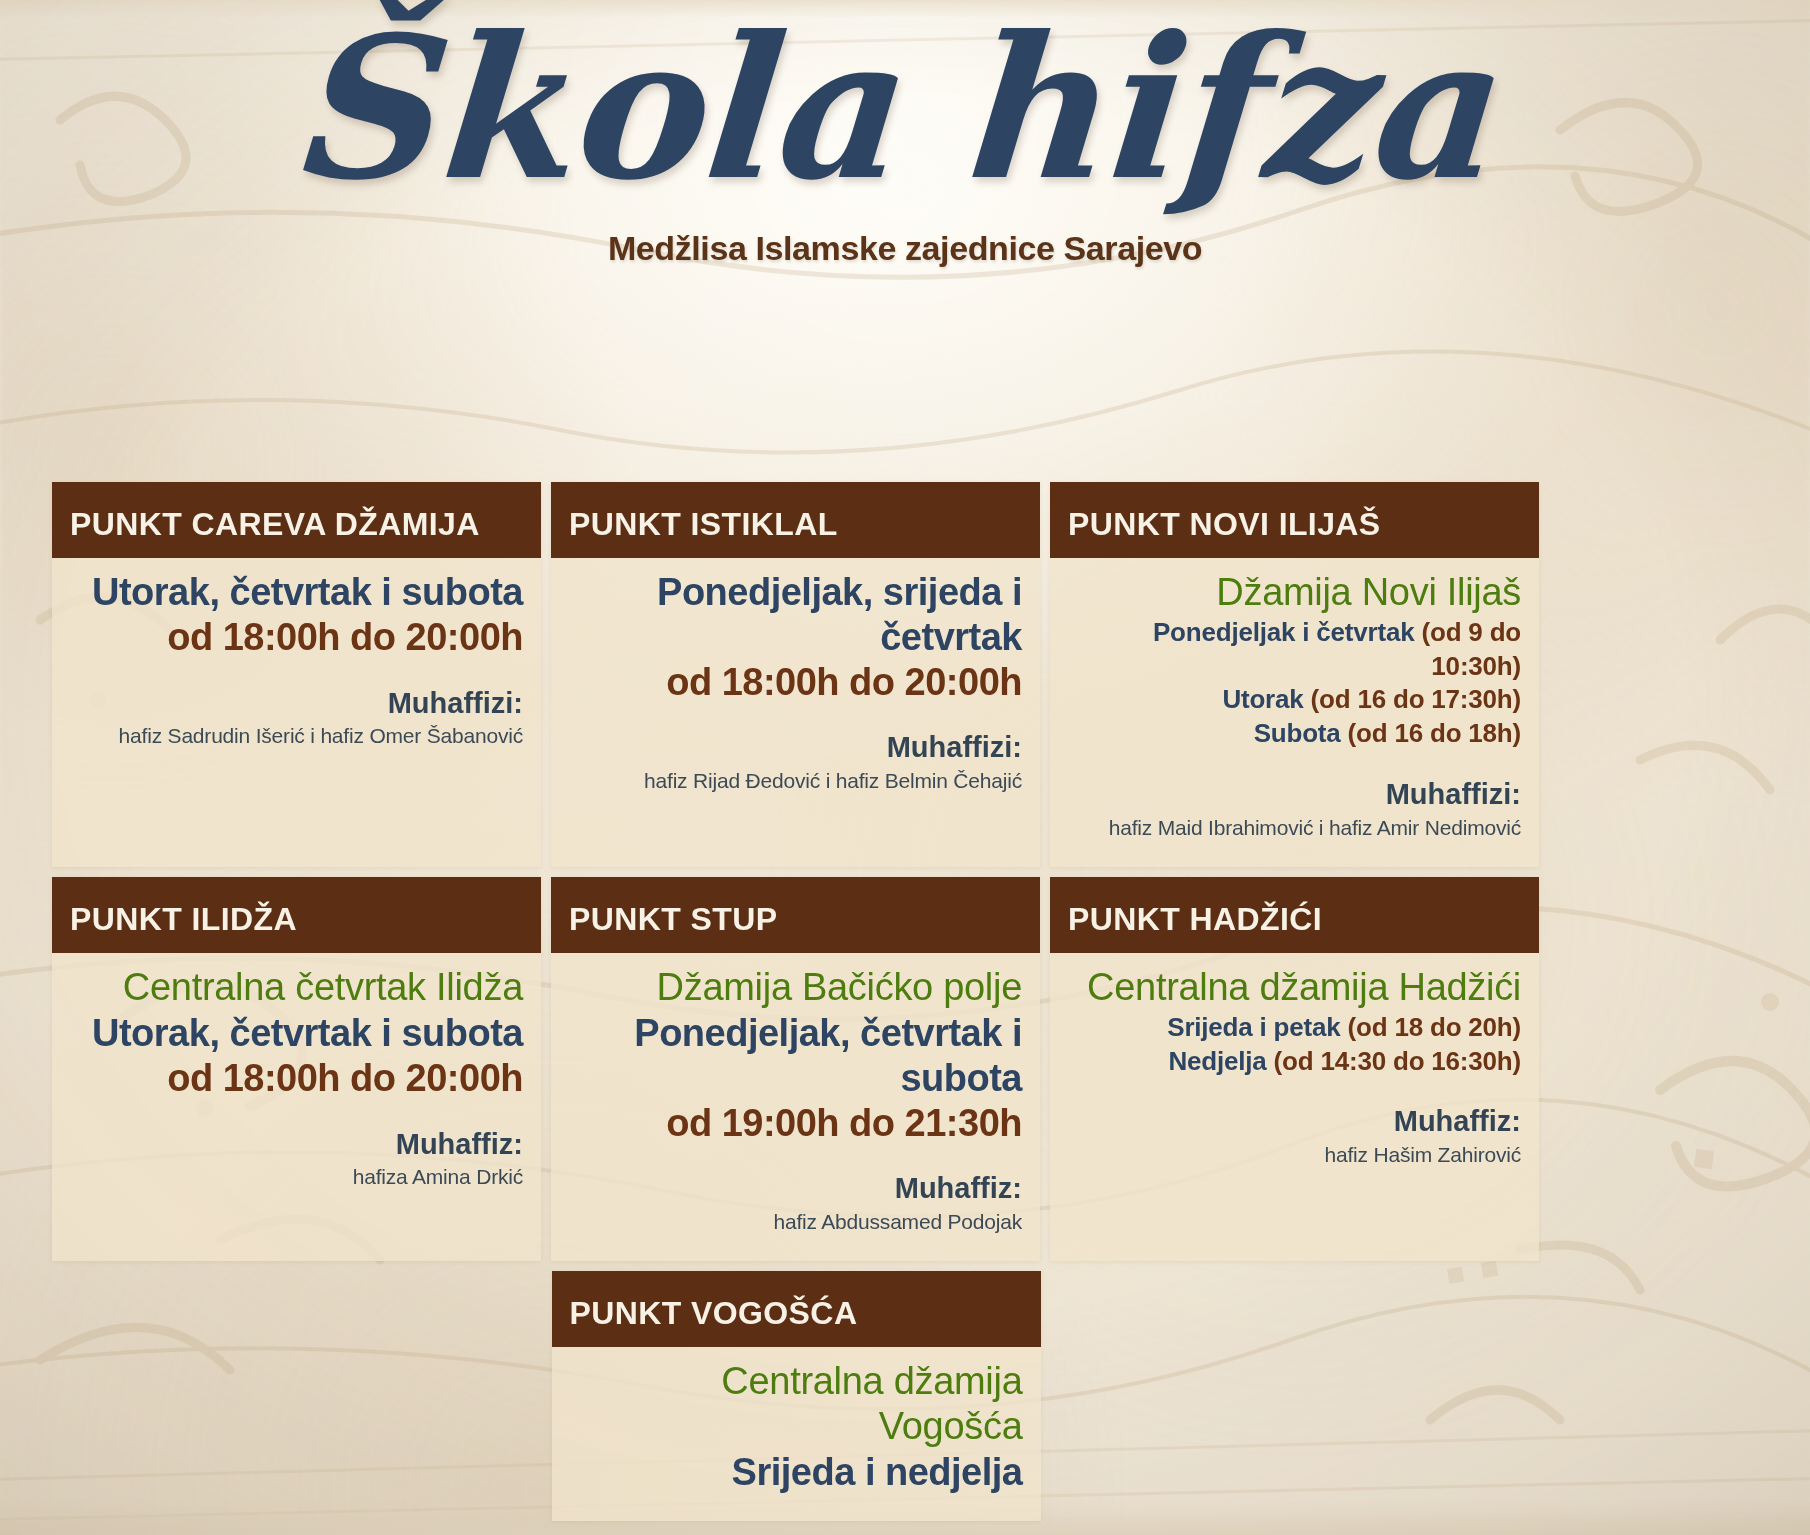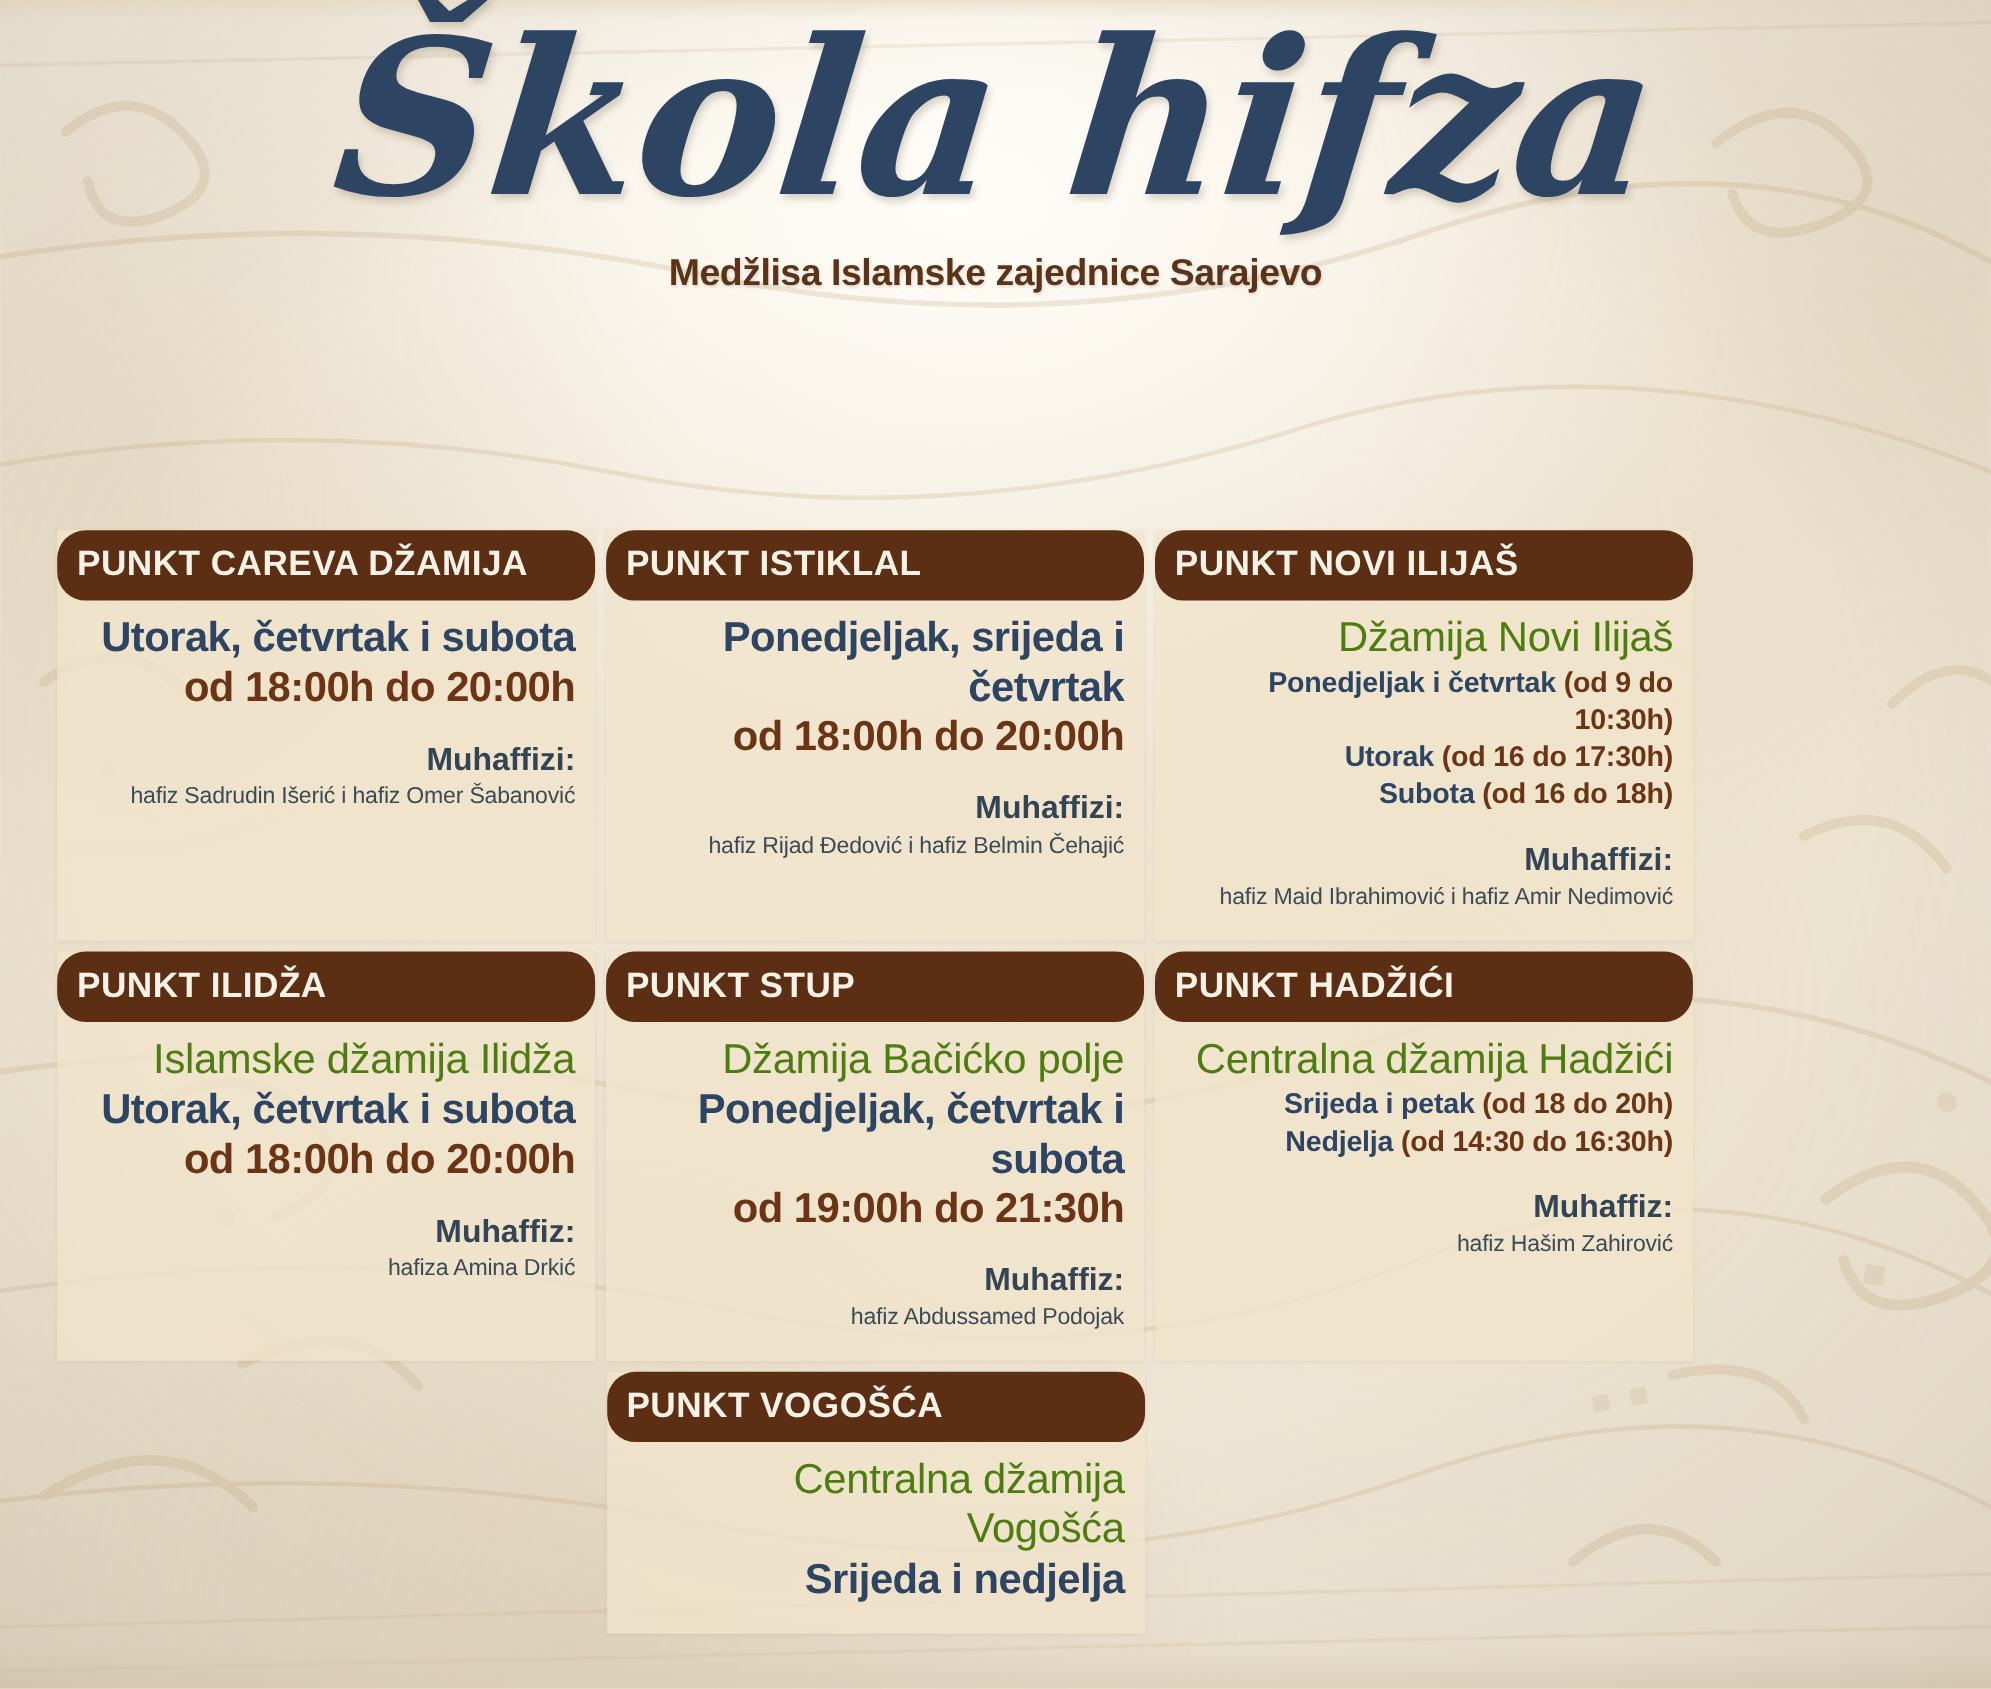--- a/index.html
+++ b/index.html
@@ -107,23 +107,22 @@
     display: flex;
     flex-direction: column;
   }
 
   .card-header {
     background: #5c2f14;
     color: #f7f1e6;
     font-weight: 700;
     font-size: 32px;
     letter-spacing: 0.4px;
-    padding: 12px 18px 15px 18px;
+    padding: 24px 18px 15px 18px;
     text-transform: uppercase;
-    border-radius: 26px;
   }
   .card-body {
     padding: 12px 18px 26px 18px;
     flex: 1;
     text-align: right;
   }
 
   .venue {
     font-size: 38px;
     font-weight: 400;
@@ -248,21 +247,21 @@
             <div class="sched-small"><span class="day">Subota </span><span class="time">(od 16 do 18h)</span></div>
             <div class="muh-label">Muhaffizi:</div>
             <div class="muh-names">hafiz Maid Ibrahimović i hafiz Amir Nedimović</div>
           </div>
         </div>
       </div>
     <div class="row" id="row2">
         <div class="card">
           <div class="card-header">PUNKT ILIDŽA</div>
           <div class="card-body">
-            <div class="venue">Islamske džamija Ilidža</div>
+            <div class="venue">Centralna četvrtak Ilidža</div>
             <div class="sched-big"><span class="day">Utorak, četvrtak i subota</span></div>
             <div class="sched-big"><span class="time">od 18:00h do 20:00h</span></div>
             <div class="muh-label">Muhaffiz:</div>
             <div class="muh-names">hafiza Amina Drkić</div>
           </div>
         </div>
         <div class="card">
           <div class="card-header">PUNKT STUP</div>
           <div class="card-body">
             <div class="venue">Džamija Bačićko polje</div>

